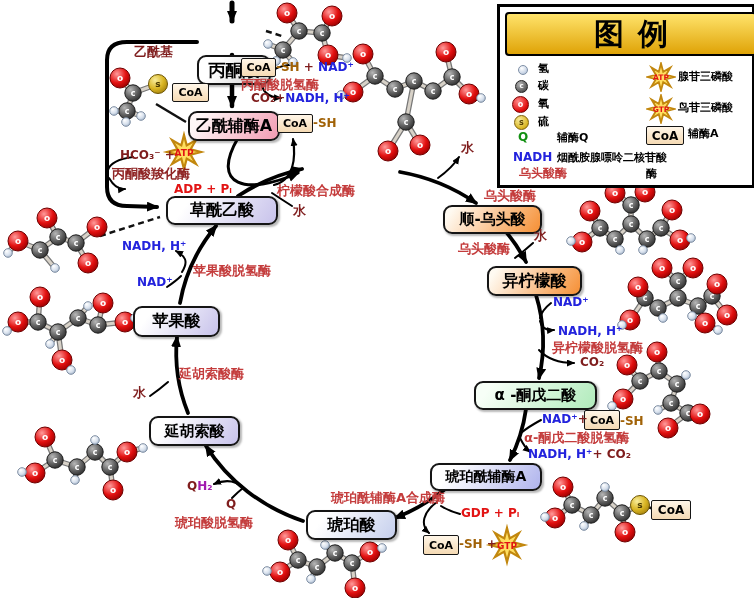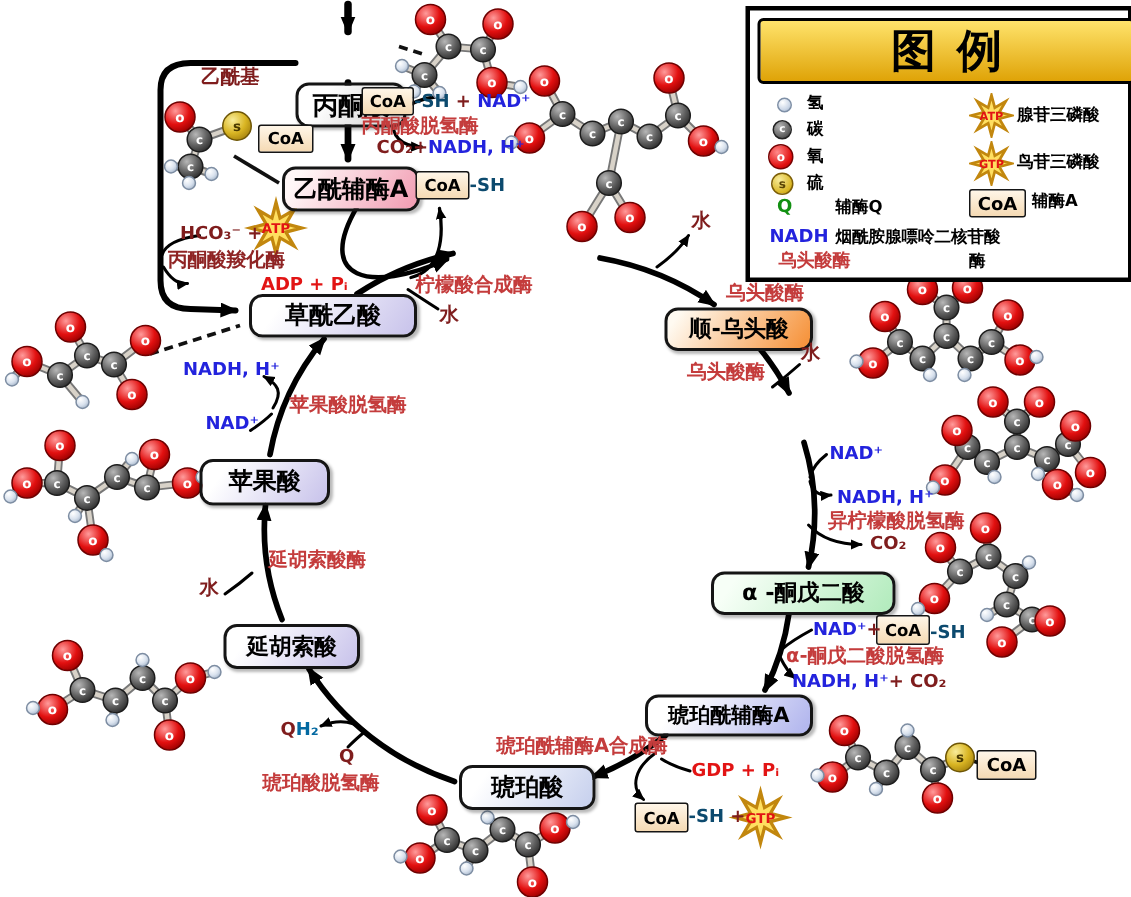--- a/index.html
+++ b/index.html
@@ -17,21 +17,21 @@
   .s-periwinkle{background:linear-gradient(125deg,#ffffff 18%,#b4b8ee 95%);}
   .s-bluegray{background:linear-gradient(125deg,#ffffff 18%,#c9d2ee 95%);}
   .s-lavender{background:linear-gradient(125deg,#ffffff 18%,#cbc6ec 95%);}
   .s-center{background:linear-gradient(180deg,#ffffff 8%,#c6c6c6 100%);border-radius:13px;
             border-width:2.5px;letter-spacing:3px;}
   .coa{position:absolute;border:1.5px solid #151515;border-radius:2px;z-index:2;
        background:linear-gradient(180deg,#fff6e8,#f5dab4);display:flex;align-items:center;
        justify-content:center;font-weight:bold;color:#000;}
   .lbl{position:absolute;font-weight:bold;white-space:nowrap;line-height:1;z-index:2;}
   .t-k{color:#7f1d1d;text-align:center;} .t-b{color:#2323dd;} .t-r{color:#c43c3c;} .t-m{color:#8f2424;}
-  .t-e{color:#e21414;} .t-d{color:#0c4a6e;} .t-g{color:#0369a1;text-align:center;}
+  .t-e{color:#e21414;} .t-d{color:#a16207;} .t-g{color:#a21caf;text-align:center;}
   
   .legend{position:absolute;left:497px;top:4px;width:252px;height:178px;background:#fff;
           border:3px solid #000;z-index:3;}
   .legend-title{position:absolute;left:5px;top:5px;width:234px;height:40px;border:2.5px solid #000;
           border-radius:4px;background:linear-gradient(180deg,#ffe36b,#dfa307);
           display:flex;align-items:center;justify-content:center;font-size:30px;font-weight:bold;
           letter-spacing:14px;padding-left:14px;color:#000;}
   .lg-lab{position:absolute;font-size:11px;font-weight:bold;color:#000;white-space:nowrap;line-height:1;}
   .ball{position:absolute;border-radius:50%;display:flex;align-items:center;justify-content:center;
         color:#fff;font-weight:bold;line-height:1;}
@@ -621,20 +621,21 @@
       </g>
       <g>
         <polygon points="507.0,528.0 509.7,538.4 519.0,533.0 513.6,542.3 524.0,545.0 513.6,547.7 519.0,557.0 509.7,551.6 507.0,562.0 504.3,551.6 495.0,557.0 500.4,547.7 490.0,545.0 500.4,542.3 495.0,533.0 504.3,538.4" fill="#ffdf60" stroke="#c2870e" stroke-width="2.2" stroke-linejoin="miter"></polygon>
         <text x="507" y="548.5" text-anchor="middle" font-size="9" font-weight="bold" fill="#e21414" font-family="&quot;DejaVu Sans&quot;,sans-serif">GTP</text>
       </g>
     </svg>
   <div id="labels-layer">
       <div class="node s-gray" style="left: 197px; top: 27px; width: 70px; height: 26px; font-size: 17px; margin-top: 28px;">丙酮酸</div>
       <div class="node s-pink" style="left: 188px; top: 111px; width: 88px; height: 26px; font-size: 16px;">乙酰辅酶A</div>
       <div class="node s-orange" style="left: 443px; top: 205px; width: 95px; height: 25px; font-size: 15px;">顺-乌头酸</div>
+      <div class="node s-orange" style="left: 487px; top: 266px; width: 91px; height: 26px; font-size: 16px;">异柠檬酸</div>
       <div class="node s-green" style="left: 474px; top: 381px; width: 119px; height: 25px; font-size: 15px;">α -酮戊二酸</div>
       <div class="node s-periwinkle" style="left: 430px; top: 463px; width: 108px; height: 24px; font-size: 14px;">琥珀酰辅酶A</div>
       <div class="node s-bluegray" style="left: 306px; top: 510px; width: 87px; height: 26px; font-size: 16px;">琥珀酸</div>
       <div class="node s-lavender" style="left: 149px; top: 416px; width: 87px; height: 26px; font-size: 15px;">延胡索酸</div>
       <div class="node s-lavender" style="left: 133px; top: 306px; width: 83px; height: 27px; font-size: 16px;">苹果酸</div>
       <div class="node s-lavender" style="left: 166px; top: 196px; width: 108px; height: 25px; font-size: 16px;">草酰乙酸</div>
       <div class="coa" style="left: 172px; top: 83px; width: 35px; height: 17px; font-size: 11px;">CoA</div>
       <div class="coa" style="left: 241px; top: 58px; width: 33px; height: 17px; font-size: 11px;">CoA</div>
       <div class="coa" style="left: 277px; top: 114px; width: 34px; height: 17px; font-size: 11px;">CoA</div>
       <div class="coa" style="left: 584px; top: 410px; width: 34px; height: 18px; font-size: 11px;">CoA</div>

